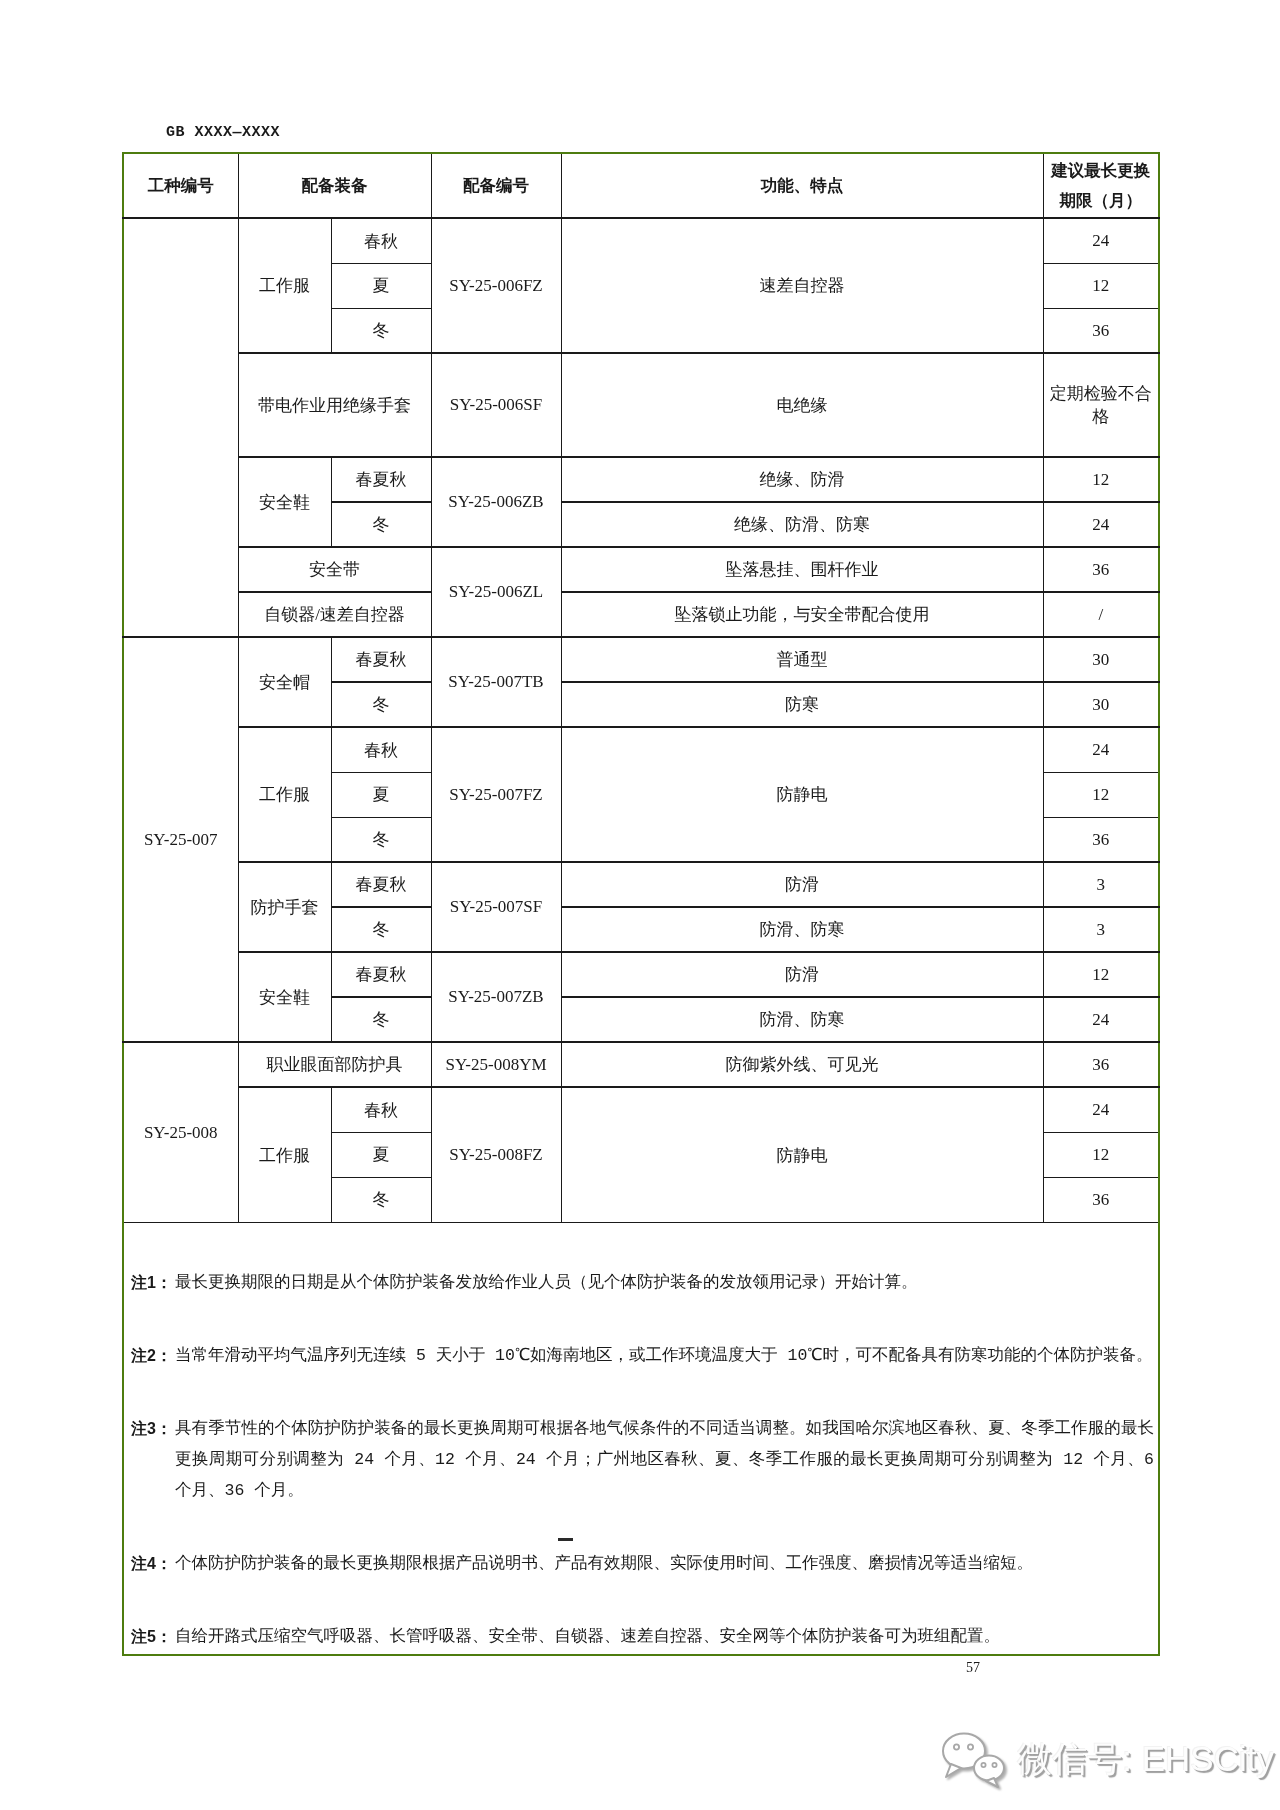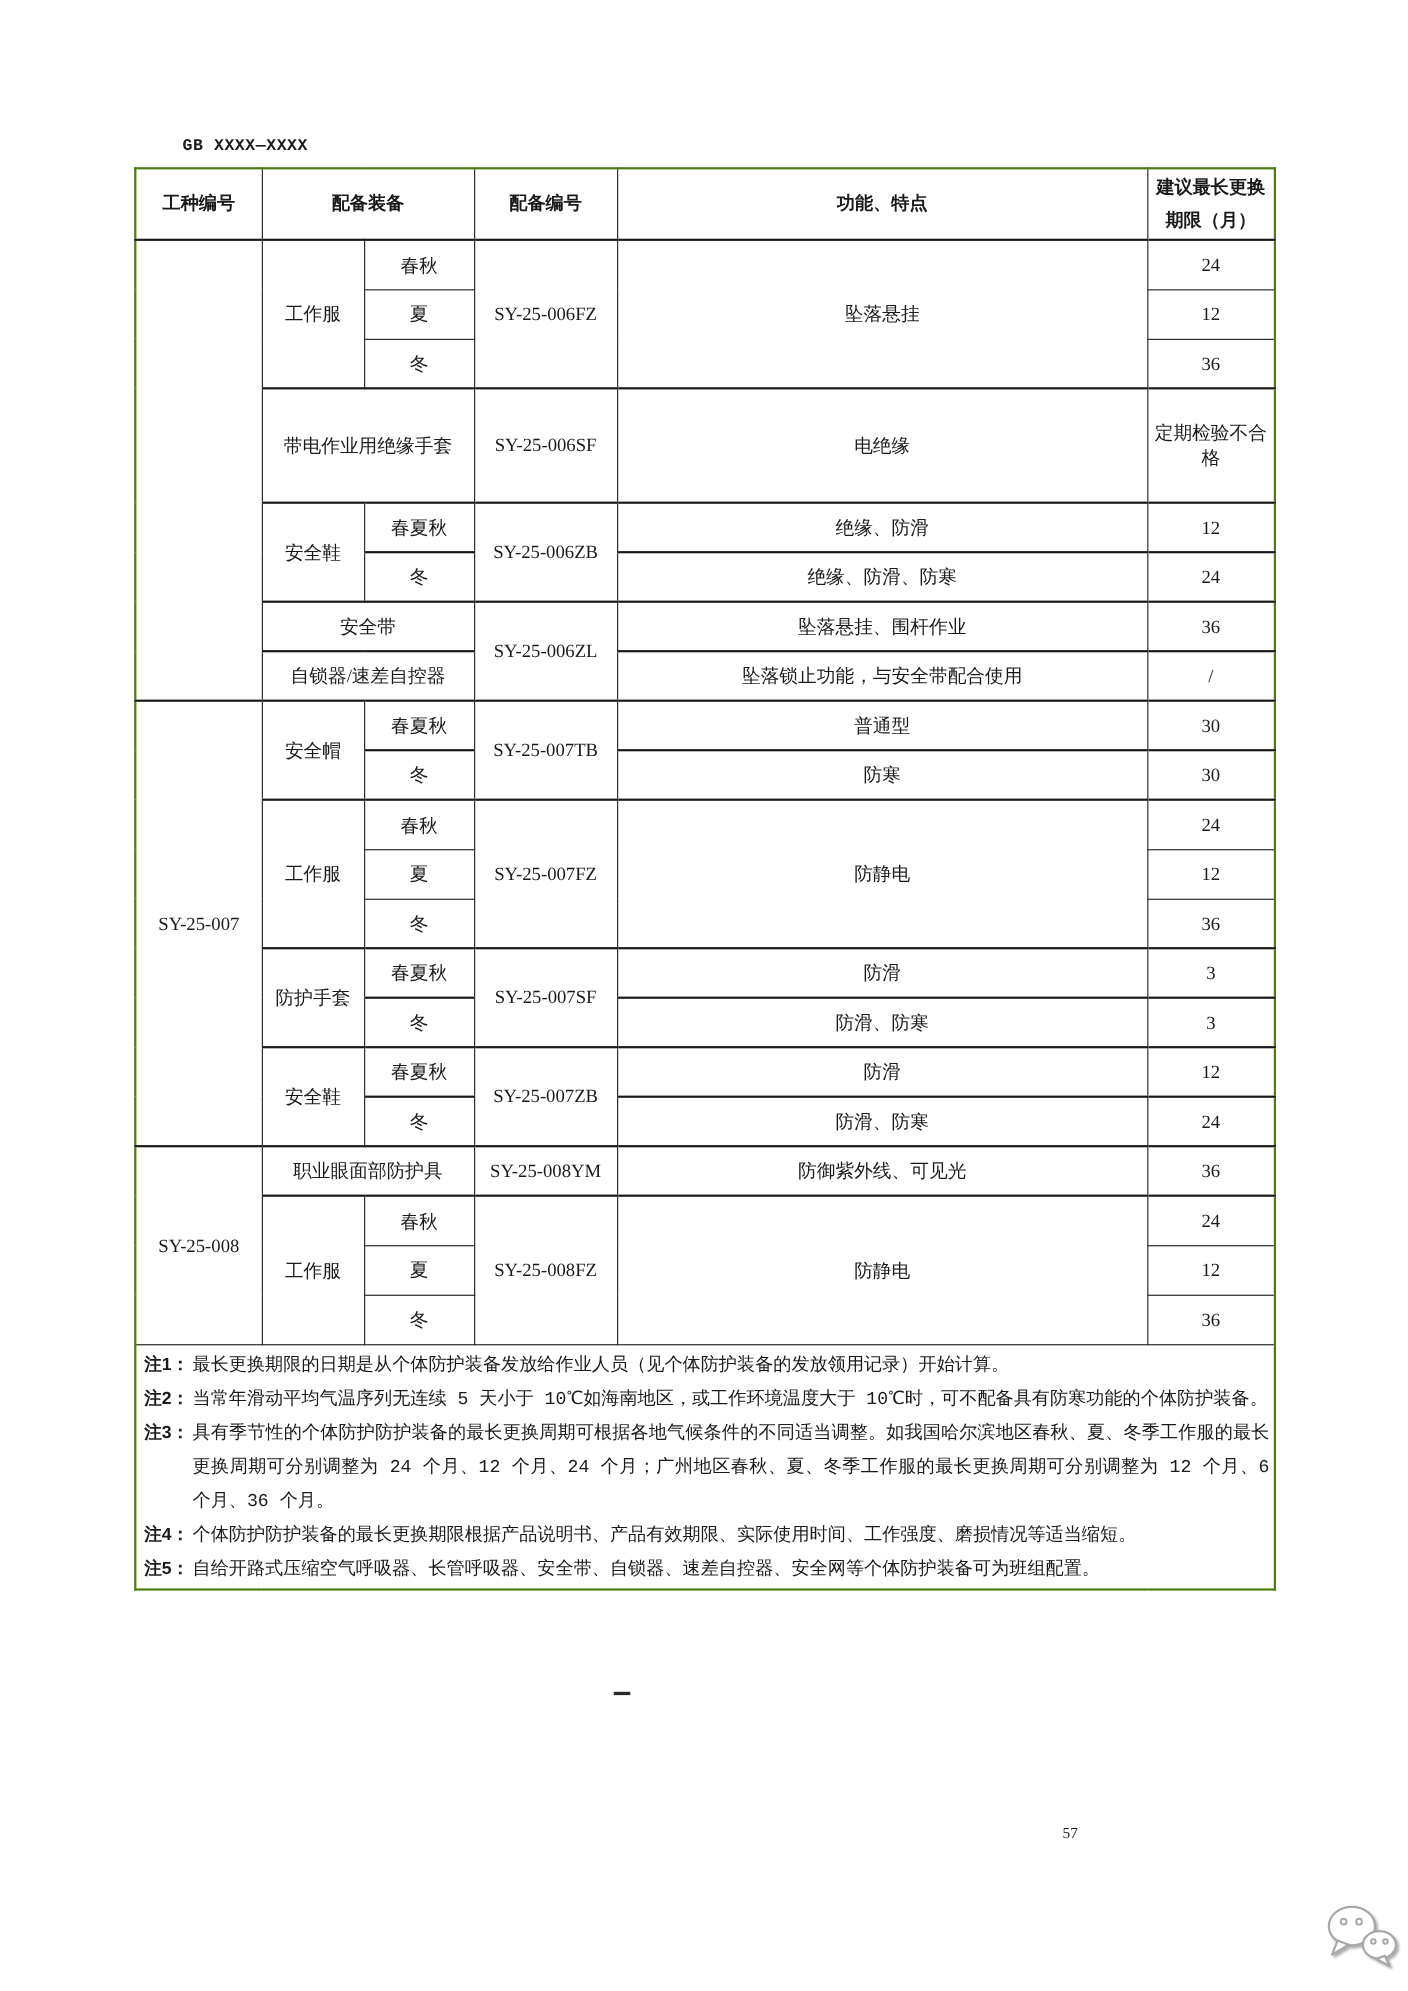--- a/index.html
+++ b/index.html
@@ -34,21 +34,21 @@
   td.code { font-size:16.5px; }
   tr.gb > td, tr.sec > td { border-top:2px solid #1a1a1a; }
   tr.thick > td { border-top:2px solid #1a1a1a; }
   td.notes-cell {
     border-top:2px solid #1a1a1a;
     text-align:left; vertical-align:top;
     padding:14px 148px 12px 46px;
   }
   .note {
     display:flex; align-items:flex-start;
-    font-size:16.5px; line-height:31px;
+    font-size:16.5px; line-height:31px;margin-top:42px;
   }
   .note .nlabel {
     flex:0 0 47px;
     font-family:"Liberation Sans","DejaVu Sans",sans-serif;
     font-weight:bold; font-size:16px; white-space:nowrap;
   }
   .note .ntext { flex:1; text-align:justify;font-family:Liberation Mono, monospace; }
   .artifact {
     position:absolute; left:558px; top:1538px; width:15px; height:3px;
     background:#2a2a2a;
@@ -90,21 +90,21 @@
     <th>配备编号</th>
     <th>功能、特点</th>
     <th>建议最长更换期限（月）</th>
   </tr>
 
   <tr class="r">
     <td rowspan="8"></td>
     <td rowspan="3">工作服</td>
     <td>春秋</td>
     <td rowspan="3" class="code">SY-25-006FZ</td>
-    <td rowspan="3" class="feature">坠落悬挂</td>
+    <td rowspan="3" class="feature">速差自控器</td>
     <td>24</td>
   </tr>
   <tr class="r">
     <td>夏</td>
     <td>12</td>
   </tr>
   <tr class="r">
     <td>冬</td>
     <td>36</td>
   </tr>
@@ -255,13 +255,14 @@
         <path d="M55 48 L59 57 L47 51 Z" stroke-linejoin="round"></path>
       </g>
       <g fill="#ffffff" stroke="#a8a8a8" stroke-width="1.8">
         <circle cx="17.5" cy="17" r="2.6"></circle>
         <circle cx="31.5" cy="17" r="2.6"></circle>
         <circle cx="44.5" cy="35" r="2.1"></circle>
         <circle cx="55.5" cy="35" r="2.1"></circle>
       </g>
     </svg>
   </span>
+  <span class="wm-text">微信号: EHSCity</span>
 </div>
 
 </body></html>

